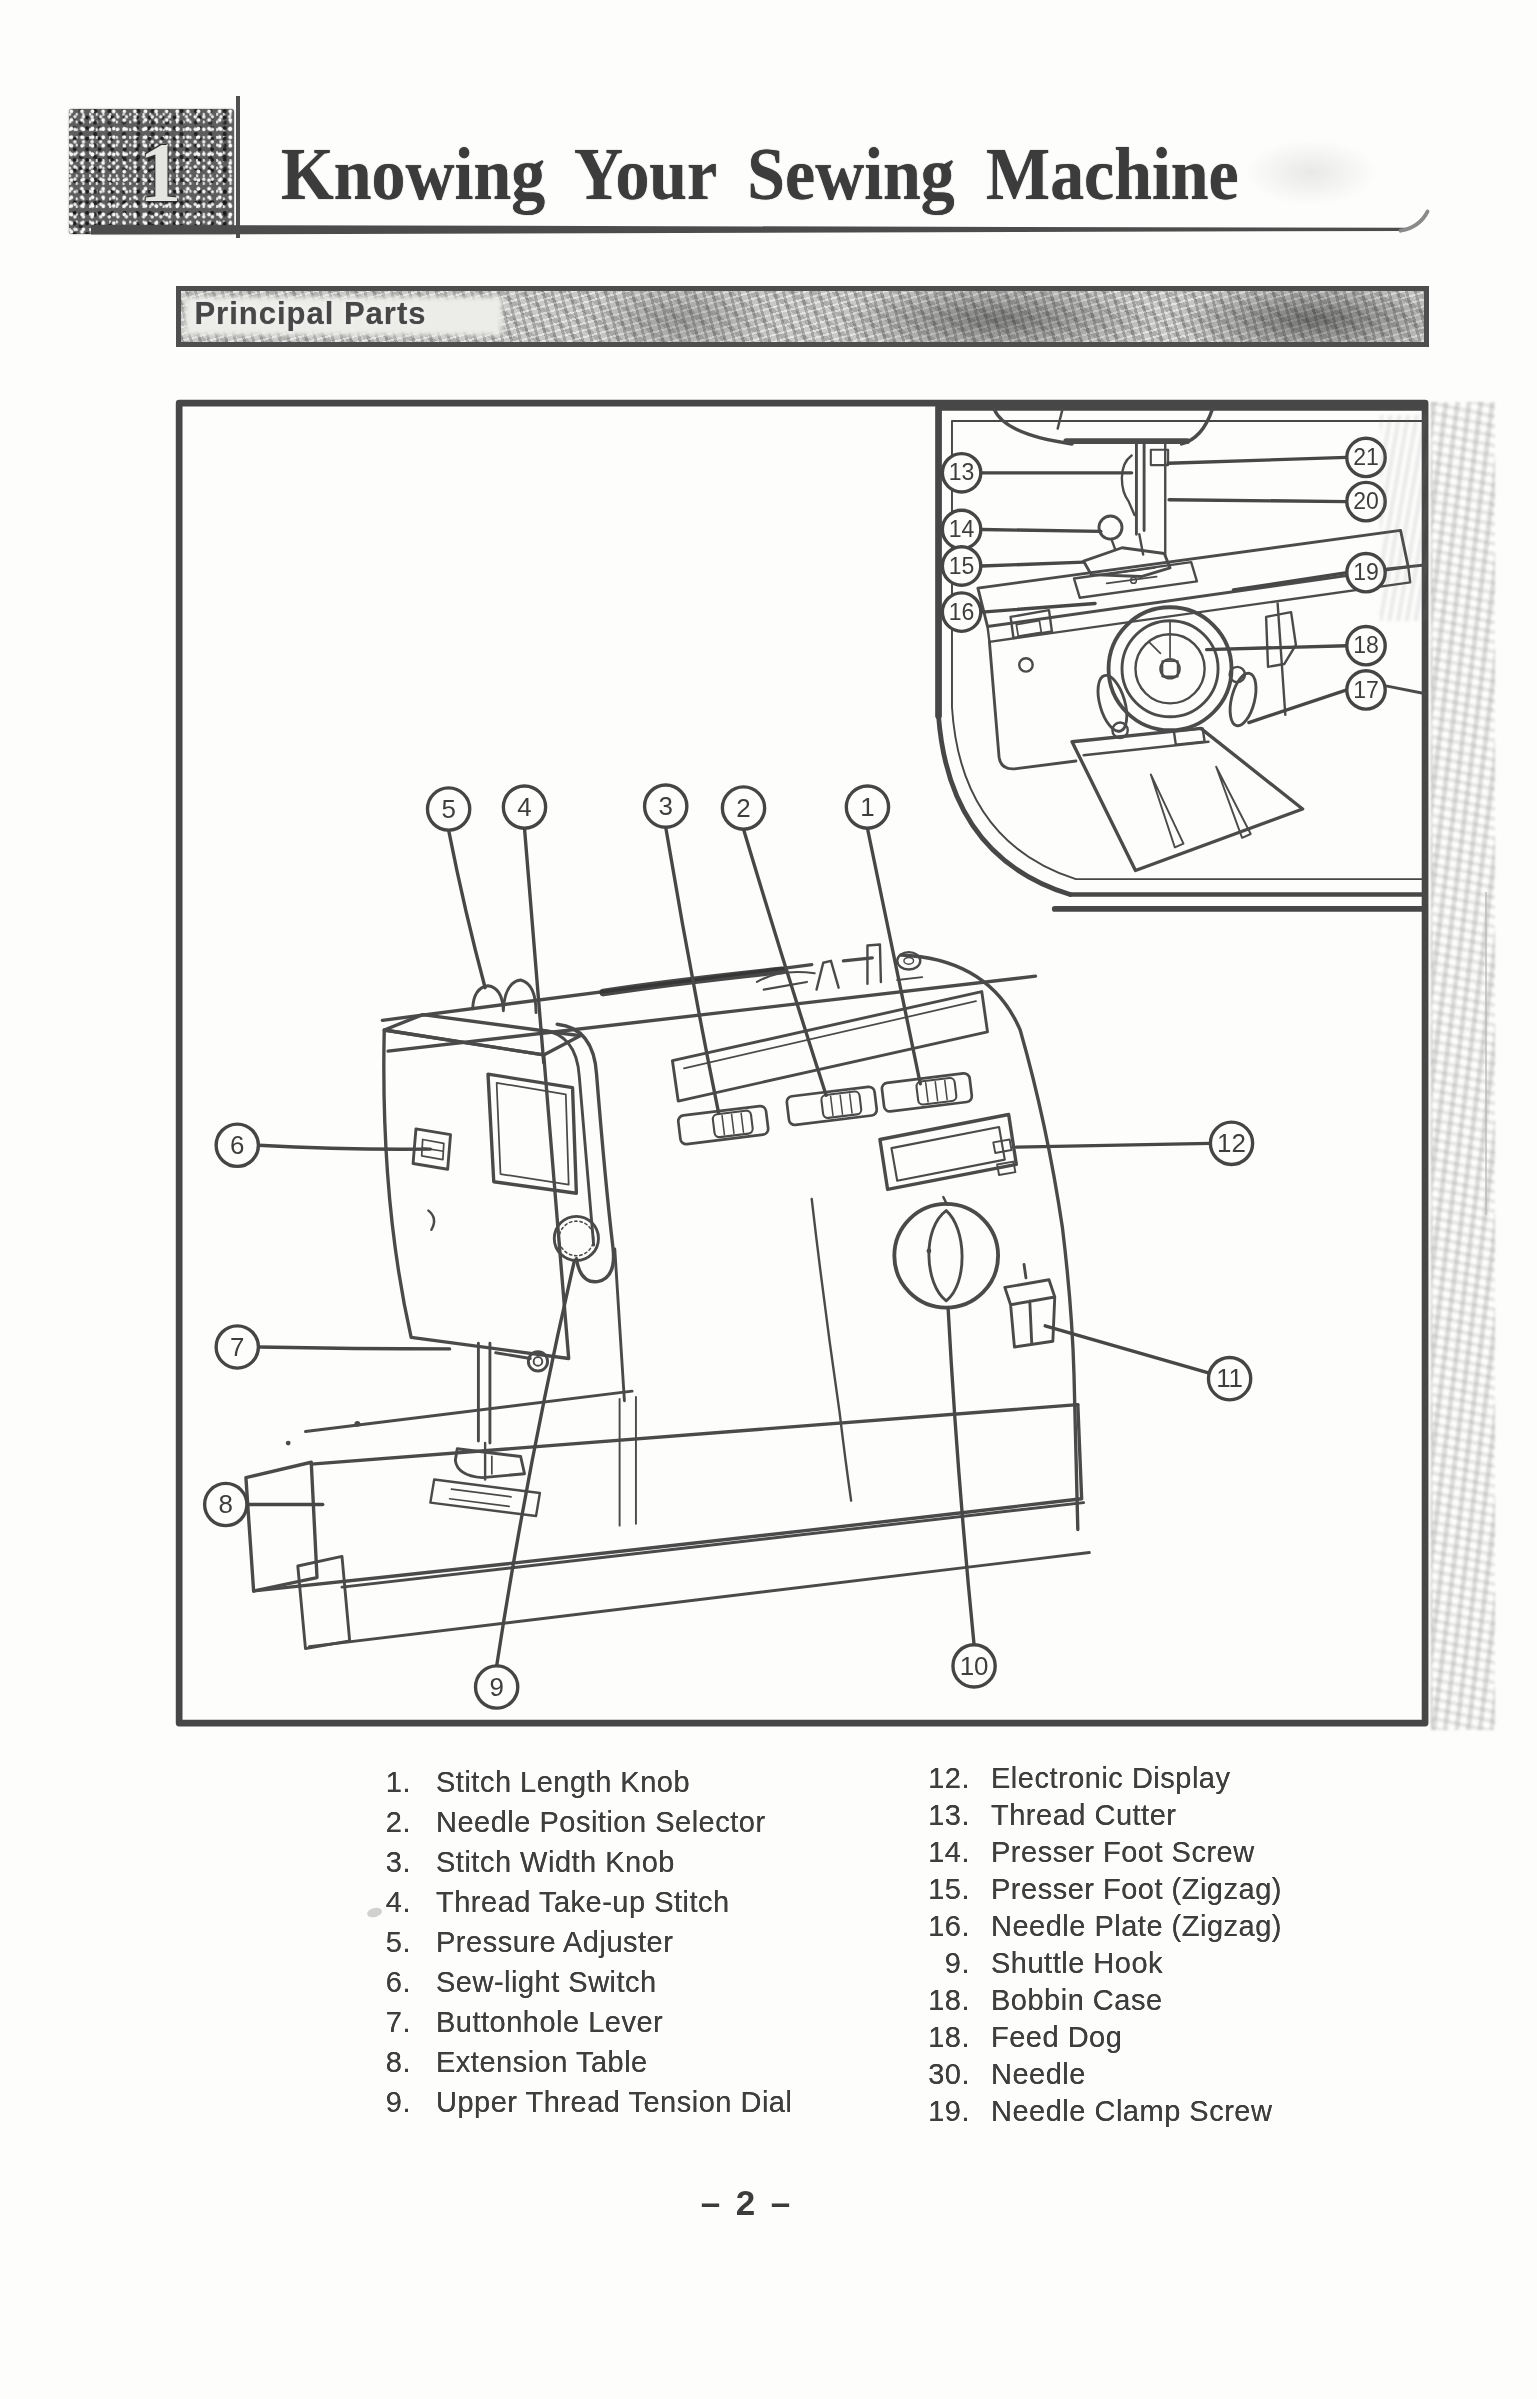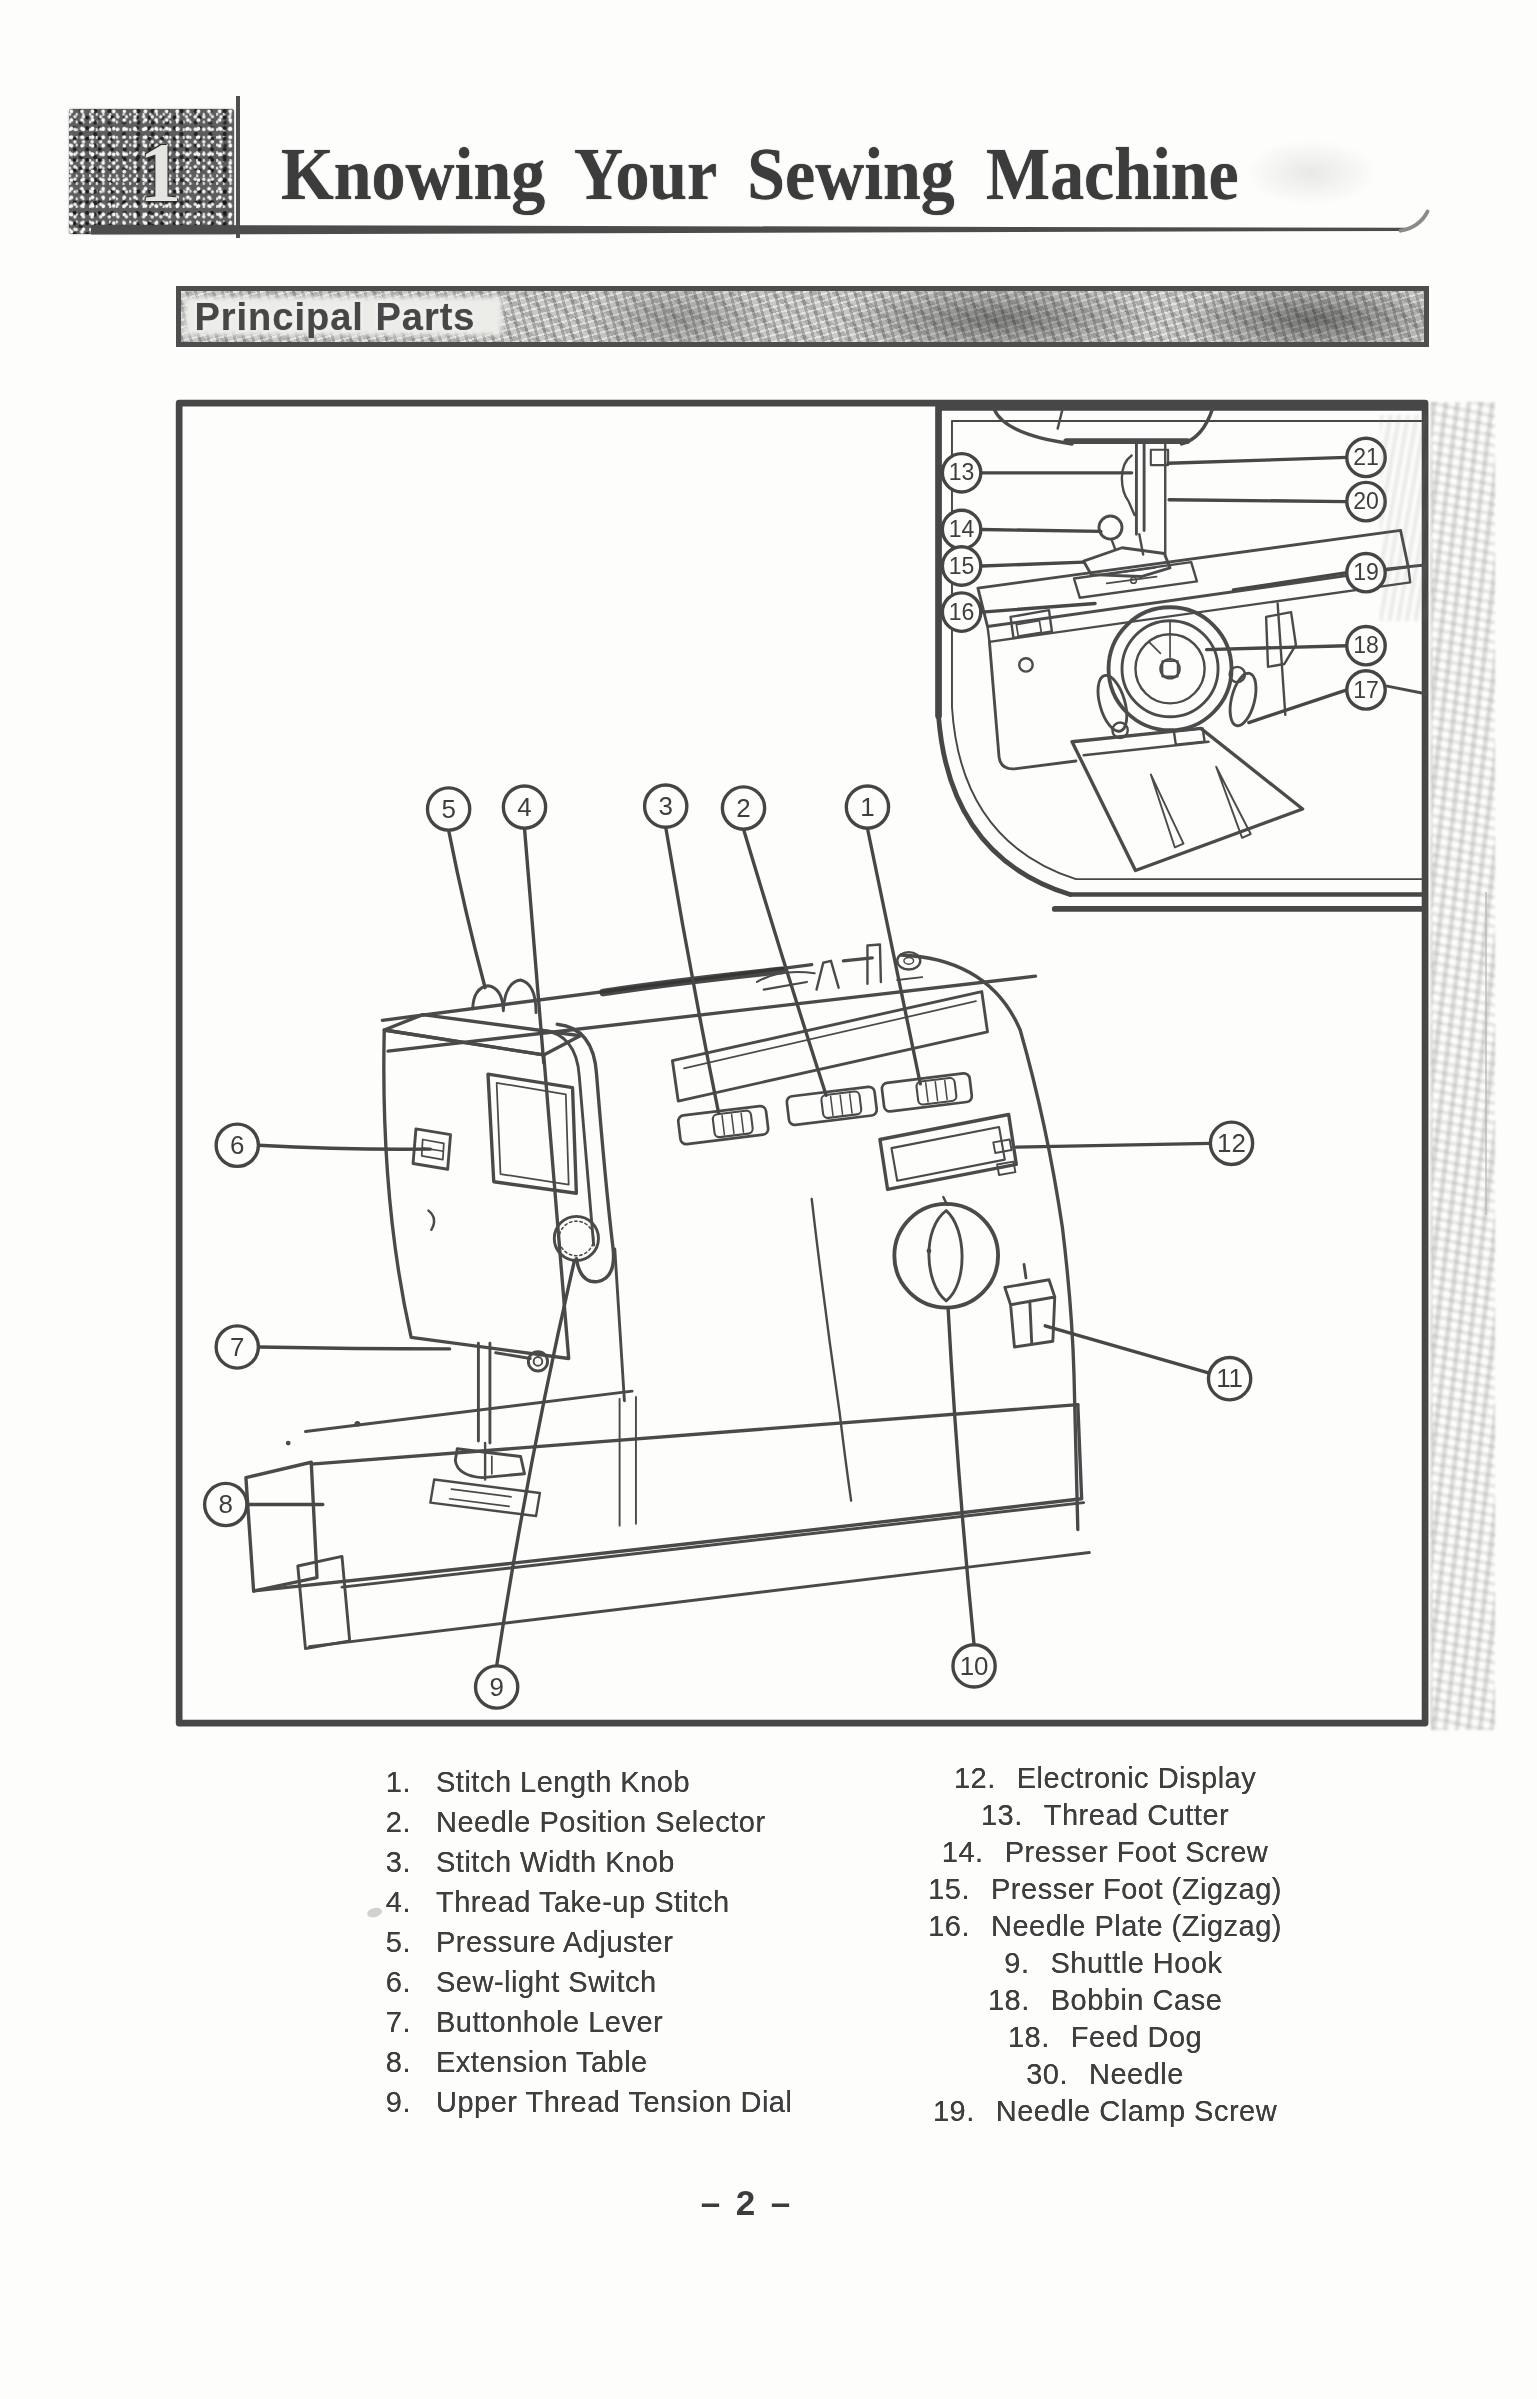--- a/index.html
+++ b/index.html
@@ -55,21 +55,21 @@
       repeating-linear-gradient(-15deg, rgba(255,255,255,.55) 0 1.9px, transparent 1.9px 6.7px),
       repeating-linear-gradient(40deg, rgba(80,80,80,.22) 0 4.8px, transparent 4.8px 13.4px);
     overflow:hidden;
   }
   .banner-blob{position:absolute;top:-9.6px;height:77px;border-radius:50%;}
   #banner-blob-1{left:653px;width:327px;background:radial-gradient(ellipse at center,rgba(45,45,45,.5),transparent 70%);}
   #banner-blob-2{left:990px;width:288px;background:radial-gradient(ellipse at center,rgba(40,40,40,.55),transparent 70%);}
   #banner-blob-3{left:403px;width:192px;background:radial-gradient(ellipse at center,rgba(70,70,70,.35),transparent 70%);}
   #banner-light-patch{position:absolute;left:3.8px;top:5.8px;width:317px;height:38px;background:#ecece9;filter:blur(2.9px);}
   #banner-label{
-    position:absolute;left:13.4px;top:4.8px;font-size:38px;font-weight:bold;color:#474747;
+    position:absolute;left:13.4px;top:4.8px;font-size:31px;font-weight:bold;color:#474747;
     letter-spacing:1px;text-shadow:0 0 4.8px rgba(255,255,255,.95),0 0 1px #474747;white-space:nowrap;
   }
 
   
   #noise-right-margin{
     left:1431px;top:402px;width:63px;height:1328px;
     background:
       repeating-linear-gradient(97deg, rgba(110,110,110,.22) 0 4.8px, transparent 4.8px 11.5px),
       repeating-linear-gradient(12deg, rgba(130,130,130,.18) 0 3.8px, transparent 3.8px 9.6px);
     filter:blur(1.2px);border-left:1.9px solid rgba(90,90,90,.30);
@@ -85,21 +85,21 @@
 
   
   #diagram-svg{left:0;top:0;}
 
   
   .parts-col{color:#3e3e3e;font-size:29px;letter-spacing:0.5px;text-shadow:0 0 0.5px #3e3e3e;}
   #parts-list-left{left:319px;top:1766px;}
   #parts-list-right{left:895px;top:1762px;}
   .part-row{display:flex;align-items:baseline;}
   #parts-list-left .part-row{height:40px;}
-  #parts-list-right .part-row{height:37px;justify-content:center;}
+  #parts-list-right .part-row{height:37px;}
   .part-num{display:inline-block;text-align:right;}
   #parts-list-left .part-num{width:92px;margin-right:25px;}
   #parts-list-right .part-num{width:75px;margin-right:21px;}
 
   #page-number{
     left:651px;top:2183px;width:192px;text-align:center;
     font-size:35px;font-weight:bold;letter-spacing:2.9px;color:#3c3c3c;
   }
 </style>
 </head>

